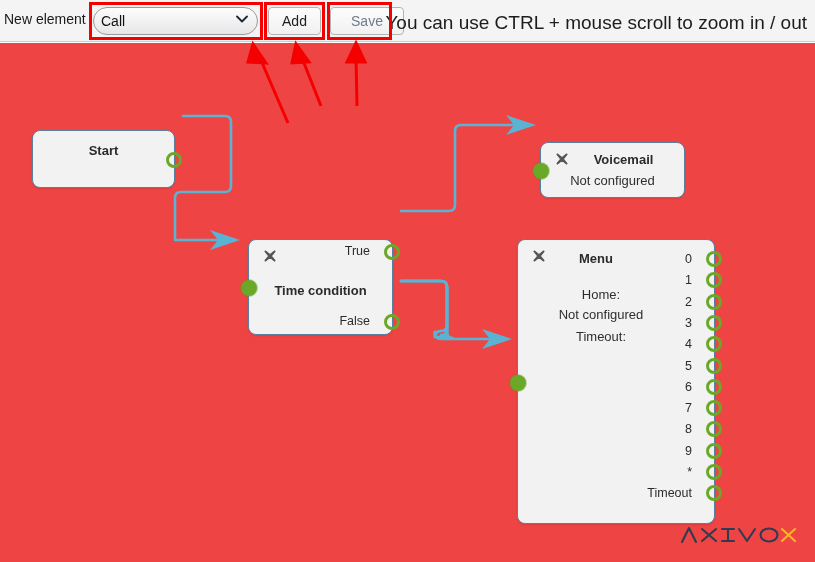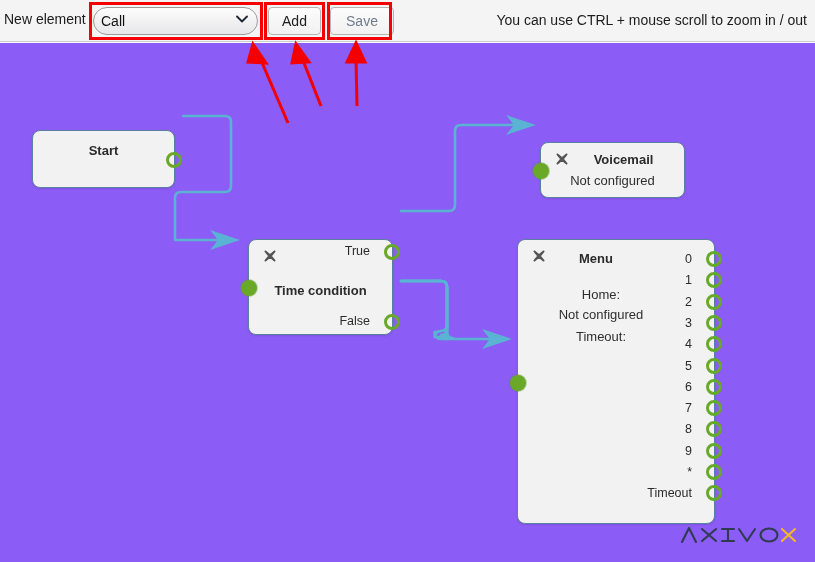--- a/index.html
+++ b/index.html
@@ -74,27 +74,27 @@
     cursor: pointer;
     padding: 0;
   }
   #add-button {
     left: 268px;
     width: 53px;
     color: #202020;
   }
   #save-button {
     left: 330px;
-    width: 64px;
+    width: 74px;
     color: #6f7c8c;
   }
   #hint-text {
     position: absolute;
     right: 8px; top: 12px;
-    font-size: 14px;
+    font-size: 19px;
     color: #1c1c1c;
     white-space: nowrap;
   }
 
   
   .redbox {
     position: absolute;
     border: 3px solid #f50000;
     box-sizing: border-box;
     pointer-events: none;
@@ -102,21 +102,21 @@
   #redbox-select { left: 89px;  top: 2px; width: 174px; height: 38px; }
   #redbox-add    { left: 264px; top: 2px; width: 61px;  height: 38px; }
   #redbox-save   { left: 327px; top: 2px; width: 65px;  height: 38px; }
 
   
   #canvas {
     position: absolute;
     left: 0; top: 43px;
     width: 815px;
     height: 519px;
-    background: #8b5cf6;
+    background: #ef4444;
     overflow: hidden;
   }
   #wires {
     position: absolute;
     left: 0; top: 0;
     width: 815px; height: 519px;
   }
   #arrows-overlay {
     position: absolute;
     left: 0; top: 0;

